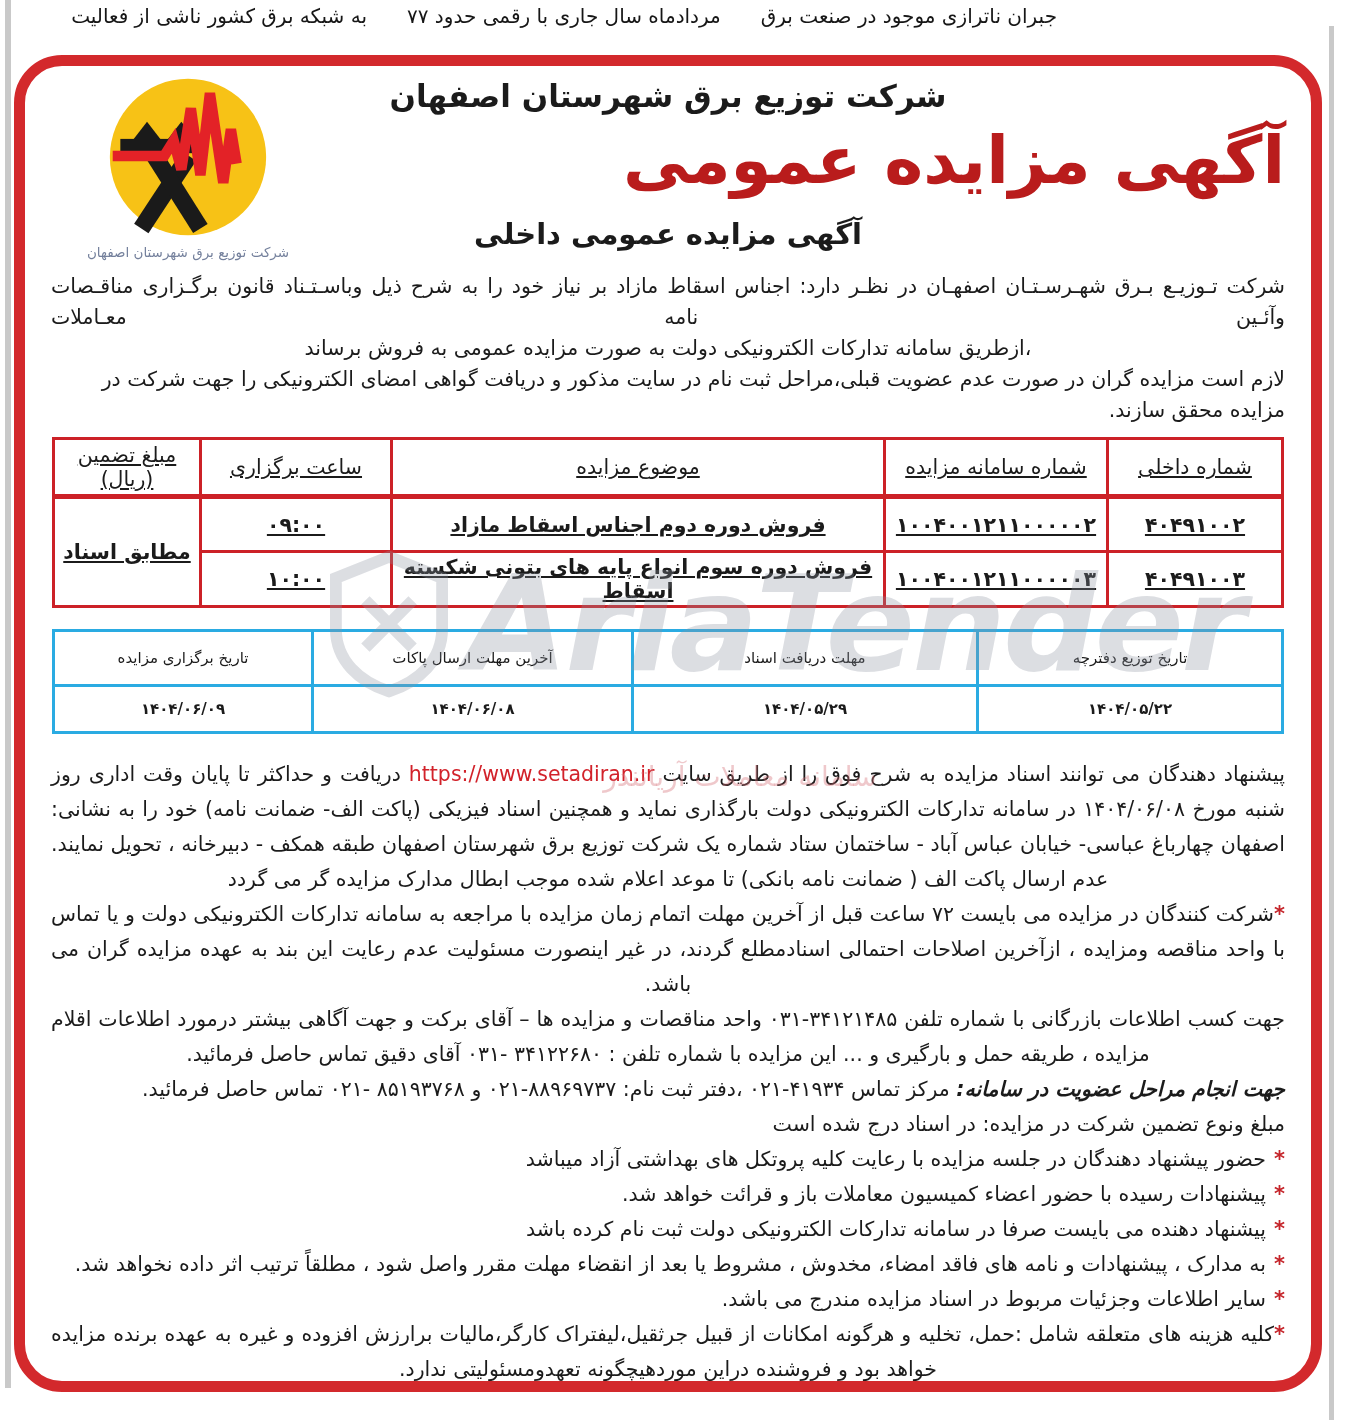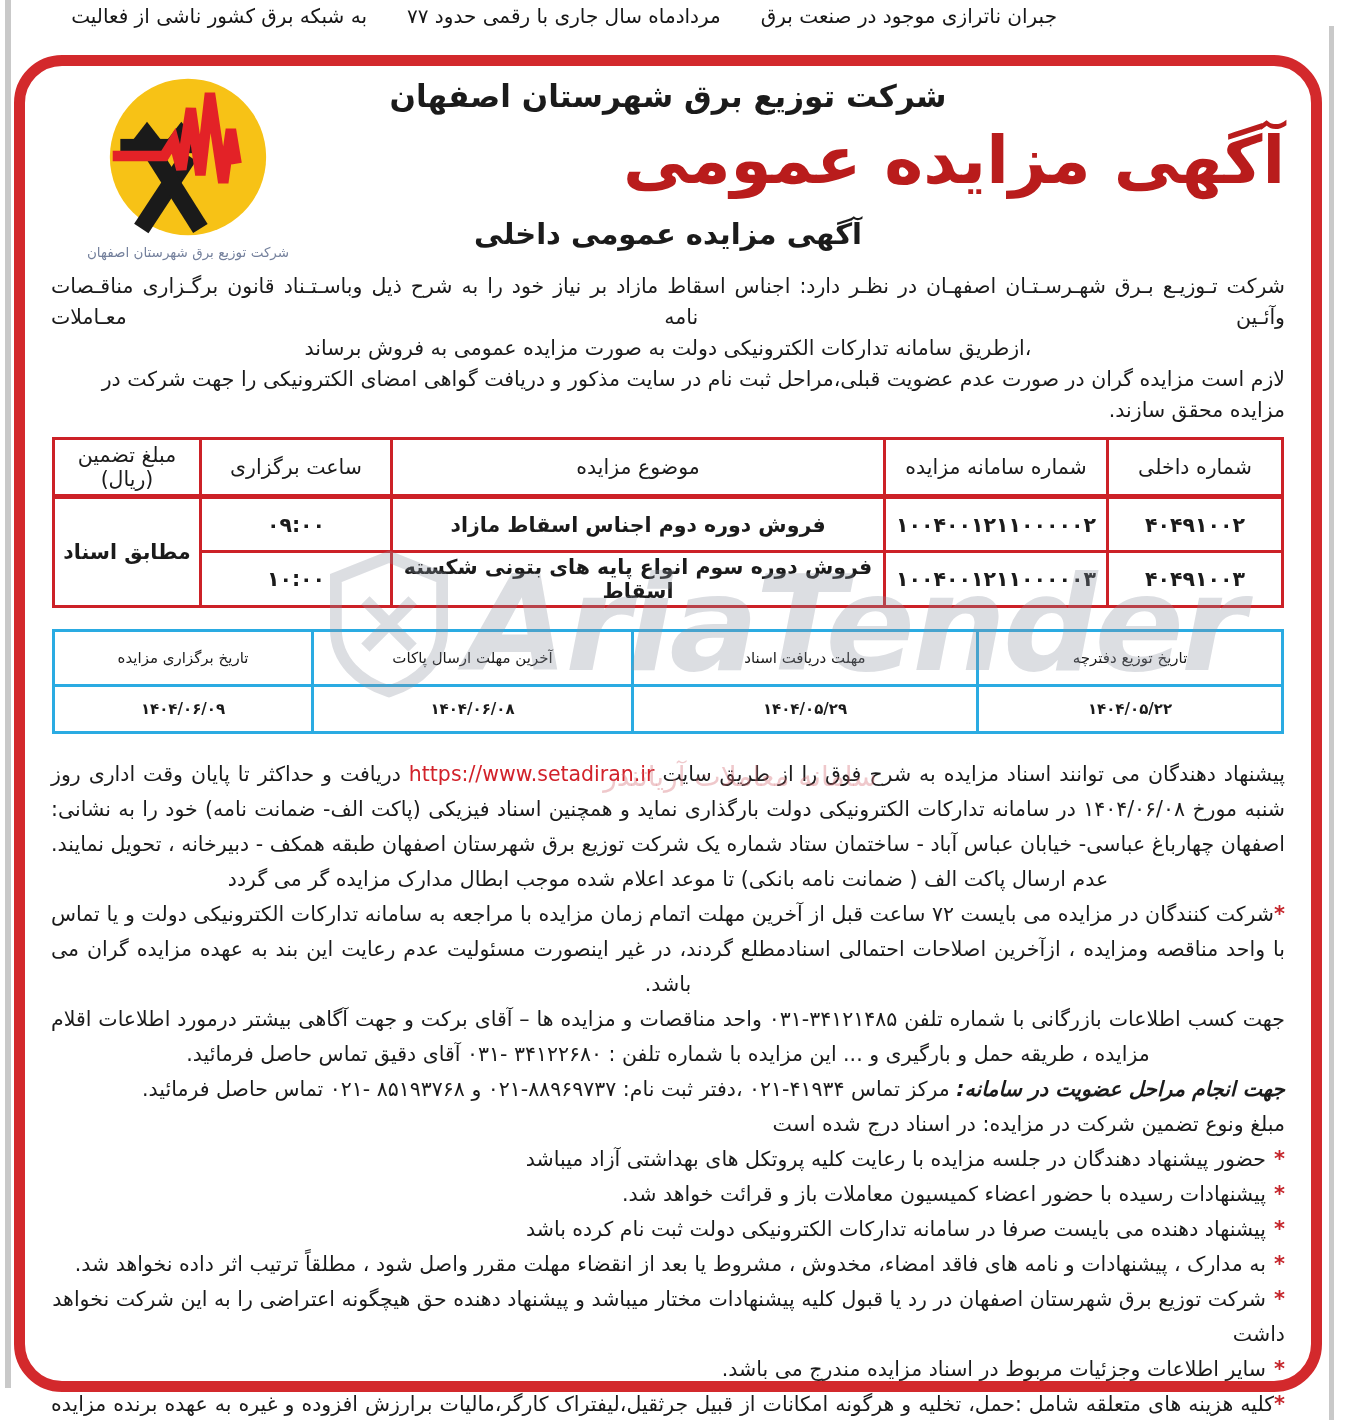--- a/index.html
+++ b/index.html
@@ -25,21 +25,21 @@
   .title{margin:8px 0 0;text-align:right;font-size:66px;font-weight:bold;color:#b91c1c;letter-spacing:-2px;}
   .subtitle{margin:18px 0 0;text-align:center;font-size:29px;font-weight:bold;}
 
   .intro{margin-top:20px;font-size:20.5px;line-height:31px;}
   .intro .l-just{text-align:justify;text-align-last:justify;}
   .intro .l-center{text-align:center;}
   .intro .l-right{text-align:right;}
 
   table{border-collapse:collapse;width:1232px;margin:0 auto;direction:rtl;}
   .tbl-red{margin-top:11px;}
-  .tbl-red th,.tbl-red td{border:3px solid #cc2127;font-size:20.5px;padding:2px 6px;text-align:center;}
+  .tbl-red th,.tbl-red td{border:3px solid #cc2127;font-size:20.5px;padding:2px 6px;text-align:center;text-decoration:underline;}
   .tbl-red th{height:50px;font-weight:normal;border-bottom-width:5px;}
   .tbl-red td{height:47px;font-weight:bold;}
   .tbl-cyan{margin-top:21px;}
   .tbl-cyan th,.tbl-cyan td{border:3px solid #2aabe2;font-size:15px;text-align:center;padding:2px 6px;}
   .tbl-cyan th{height:48px;font-weight:normal;}
   .tbl-cyan td{height:40px;font-weight:bold;}
 
   .body-text{margin-top:23px;font-size:20.5px;line-height:35px;}
   .body-text p{margin:0;}
   .p-just{text-align:justify;text-align-last:center;}
@@ -148,21 +148,20 @@
       <p class="p-just"><span>جهت کسب اطلاعات بازرگانی با شماره تلفن ۳۴۱۲۱۴۸۵-۰۳۱ واحد مناقصات و مزایده ها – آقای برکت و جهت آگاهی بیشتر درمورد اطلاعات اقلام مزایده ، طریقه حمل و بارگیری و ... این مزایده با شماره تلفن : ۳۴۱۲۲۶۸۰ -۰۳۱ آقای دقیق تماس حاصل فرمائید.</span></p>
 
       <p class="p-right"><span class="lead-bold">جهت انجام مراحل عضویت در سامانه:</span><span> مرکز تماس ۴۱۹۳۴-۰۲۱ ،دفتر ثبت نام: ۸۸۹۶۹۷۳۷-۰۲۱ و ۸۵۱۹۳۷۶۸ -۰۲۱ تماس حاصل فرمائید.</span></p>
 
       <p class="p-right"><span>مبلغ ونوع تضمین شرکت در مزایده: در اسناد درج شده است</span></p>
 
       <span class="bullet"><span class="star">*</span><span>حضور پیشنهاد دهندگان در جلسه مزایده با رعایت کلیه پروتکل های بهداشتی آزاد میباشد</span></span>
       <span class="bullet"><span class="star">*</span><span>پیشنهادات رسیده با حضور اعضاء کمیسیون معاملات باز و قرائت خواهد شد.</span></span>
       <span class="bullet"><span class="star">*</span><span>پیشنهاد دهنده می بایست صرفا در سامانه تدارکات الکترونیکی دولت ثبت نام کرده باشد</span></span>
       <span class="bullet"><span class="star">*</span><span>به مدارک ، پیشنهادات و نامه های فاقد امضاء، مخدوش ، مشروط یا بعد از انقضاء مهلت مقرر واصل شود ، مطلقاً ترتیب اثر داده نخواهد شد.</span></span>
-      <span class="bullet"><span class="star">*</span><span>شرکت توزیع برق شهرستان اصفهان در رد یا قبول کلیه پیشنهادات مختار میباشد و پیشنهاد دهنده حق هیچگونه اعتراضی را به این شرکت نخواهد داشت</span></span>
       <span class="bullet"><span class="star">*</span><span>سایر اطلاعات وجزئیات مربوط در اسناد مزایده مندرج می باشد.</span></span>
 
       <p class="p-just"><span class="star">*</span><span>کلیه هزینه های متعلقه شامل :حمل، تخلیه و هرگونه امکانات از قبیل جرثقیل،لیفتراک کارگر،مالیات برارزش افزوده و غیره به عهده برنده مزایده خواهد بود و فروشنده دراین موردهیچگونه تعهدومسئولیتی ندارد.</span></p>
     </div>
 
   </div>
 
   <div class="wm-latin">
     <svg width="118" height="150" viewBox="0 0 100 124">
       <path d="M50 5 L95 23 V66 C95 93 75 111 50 119 C25 111 5 93 5 66 V23 Z" fill="none" stroke="#8d93a0" stroke-width="10"></path>

